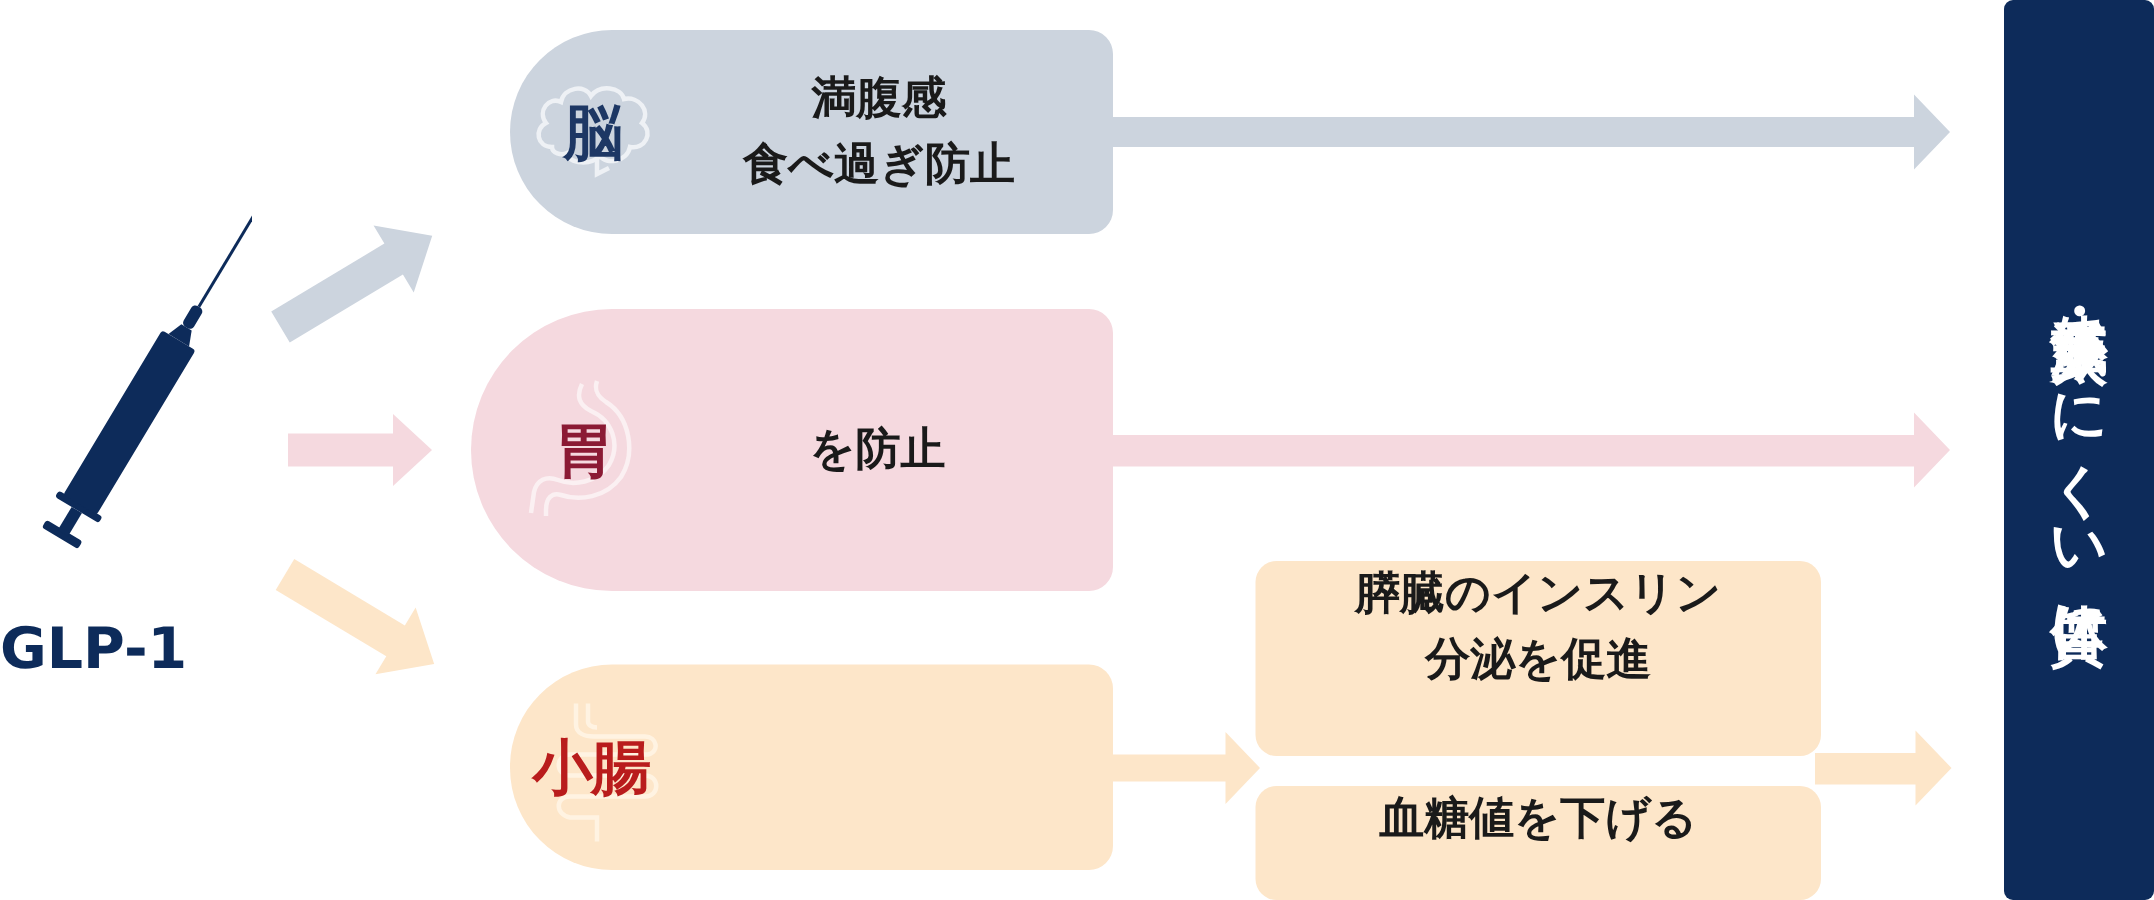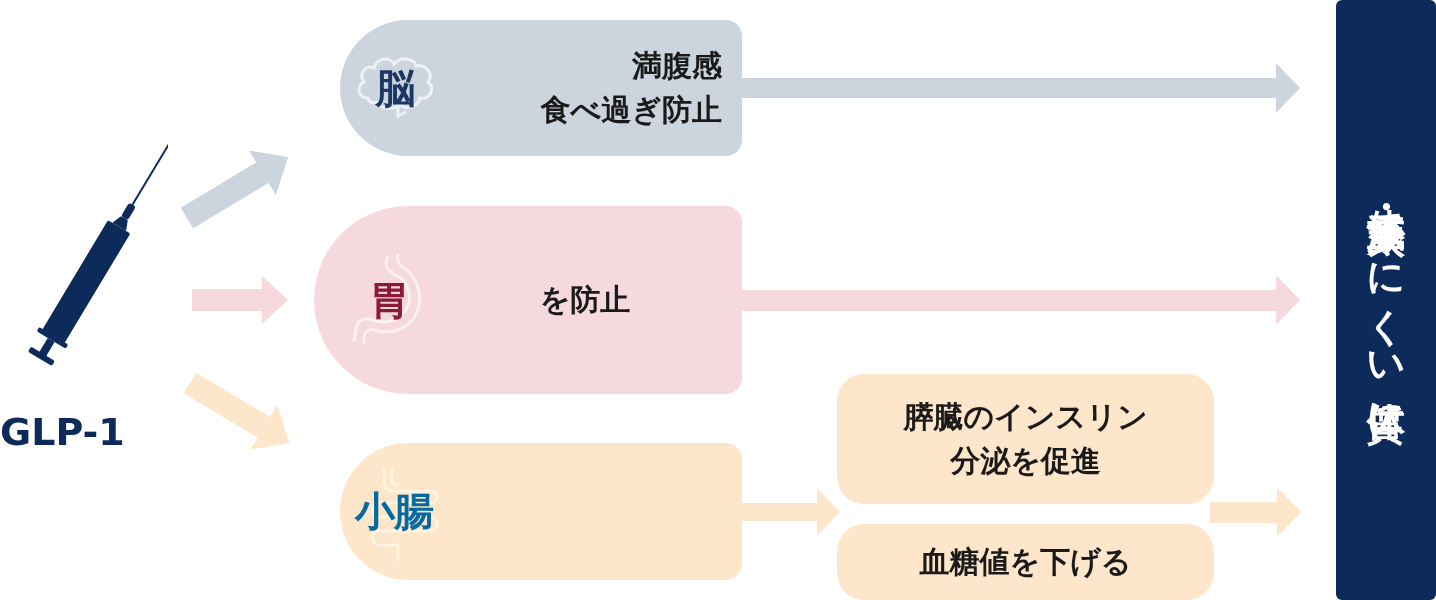--- a/index.html
+++ b/index.html
@@ -16,23 +16,23 @@
 
   #box-brain { left:340px; top:20px; width:402px; height:136px; background:#ccd4de;
                border-radius:68px 16px 16px 68px; }
   #box-stomach { left:314px; top:206px; width:428px; height:188px; background:#f5d9df;
                border-radius:94px 16px 16px 94px; }
   #box-intestine { left:340px; top:443px; width:402px; height:137px; background:#fde6c9;
                border-radius:68px 16px 16px 68px; }
 
   .brain-label { color:#1d3764; }
   .stomach-label { color:#8b1a34; }
-  .intestine-label { color:#0369a1; }
+  .intestine-label { color:#b91c1c; }
 
-  .effect-box { position:absolute; background:#fde6c9; border-radius:27px; display:flex; align-items:center; justify-content:center; text-align:center; font-weight:bold; font-size:30px; line-height:44px; color:#1a1a1a; }
+  .effect-box { position:absolute; background:#fde6c9; border-radius:14px; display:flex; justify-content:center; text-align:center; font-weight:bold; font-size:30px; line-height:44px; color:#1a1a1a; }
   #effect-insulin { left:837px; top:374px; width:377px; height:130px; }
   #effect-glucose { left:837px; top:524px; width:377px; height:76px; }
 
   #result-box { left:1336px; top:0px; width:100px; height:600px; background:#0d2b5a; border-radius:6px;
                 display:flex; align-items:center; justify-content:center; }
   #result-text { writing-mode:vertical-rl; color:#ffffff; font-weight:bold; font-size:38px; letter-spacing:2px; line-height:1; }
 
   #glp1-label { left:0px; top:410px; width:130px; font-weight:bold; font-size:38px; color:#0d2b5a; text-align:left; }
 </style>
 </head>
@@ -80,21 +80,21 @@
 <div class="abs" id="glp1-label">GLP-1</div>
 
 <div class="organ-box" id="box-brain">
   <div class="icon-area">
     <svg width="84" height="72" viewBox="0 0 84 72" style="left:14px;top:32px;">
       <path d="M14,46 C4,46 2,34 10,30 C4,22 12,12 20,16 C22,6 36,4 40,12 C46,4 60,6 62,14 C72,12 80,22 74,30 C82,36 76,48 66,46 C64,56 50,58 46,52 C40,58 26,58 24,50 C20,52 14,50 14,46 Z" fill="none" stroke="#eef1f5" stroke-width="3"></path>
       <path d="M44,52 L44,64 L52,60" fill="none" stroke="#eef1f5" stroke-width="3"></path>
     </svg>
     <span class="organ-label brain-label">脳</span>
   </div>
-  <div class="organ-text" style="padding-right:20px;text-align:right;">
+  <div class="organ-text" style="padding-right:20px;">
     <div>満腹感</div>
     <div>食べ過ぎ防止</div>
   </div>
 </div>
 
 <div class="organ-box" id="box-stomach">
   <div class="icon-area" style="width:130px;margin-left:10px;">
     <svg width="90" height="100" viewBox="0 0 90 100" style="left:18px;top:44px;">
       <path d="M46,6 C42,14 44,20 52,24 C66,30 72,46 64,60 C56,72 40,74 30,70 C22,67 16,70 14,78 L12,92" fill="none" stroke="#fbf0f2" stroke-width="3"></path>
       <path d="M56,4 C54,10 56,14 62,18 C78,28 82,52 72,68 C62,82 44,84 32,80 C26,78 22,82 22,90 L22,94" fill="none" stroke="#fbf0f2" stroke-width="3"></path>

